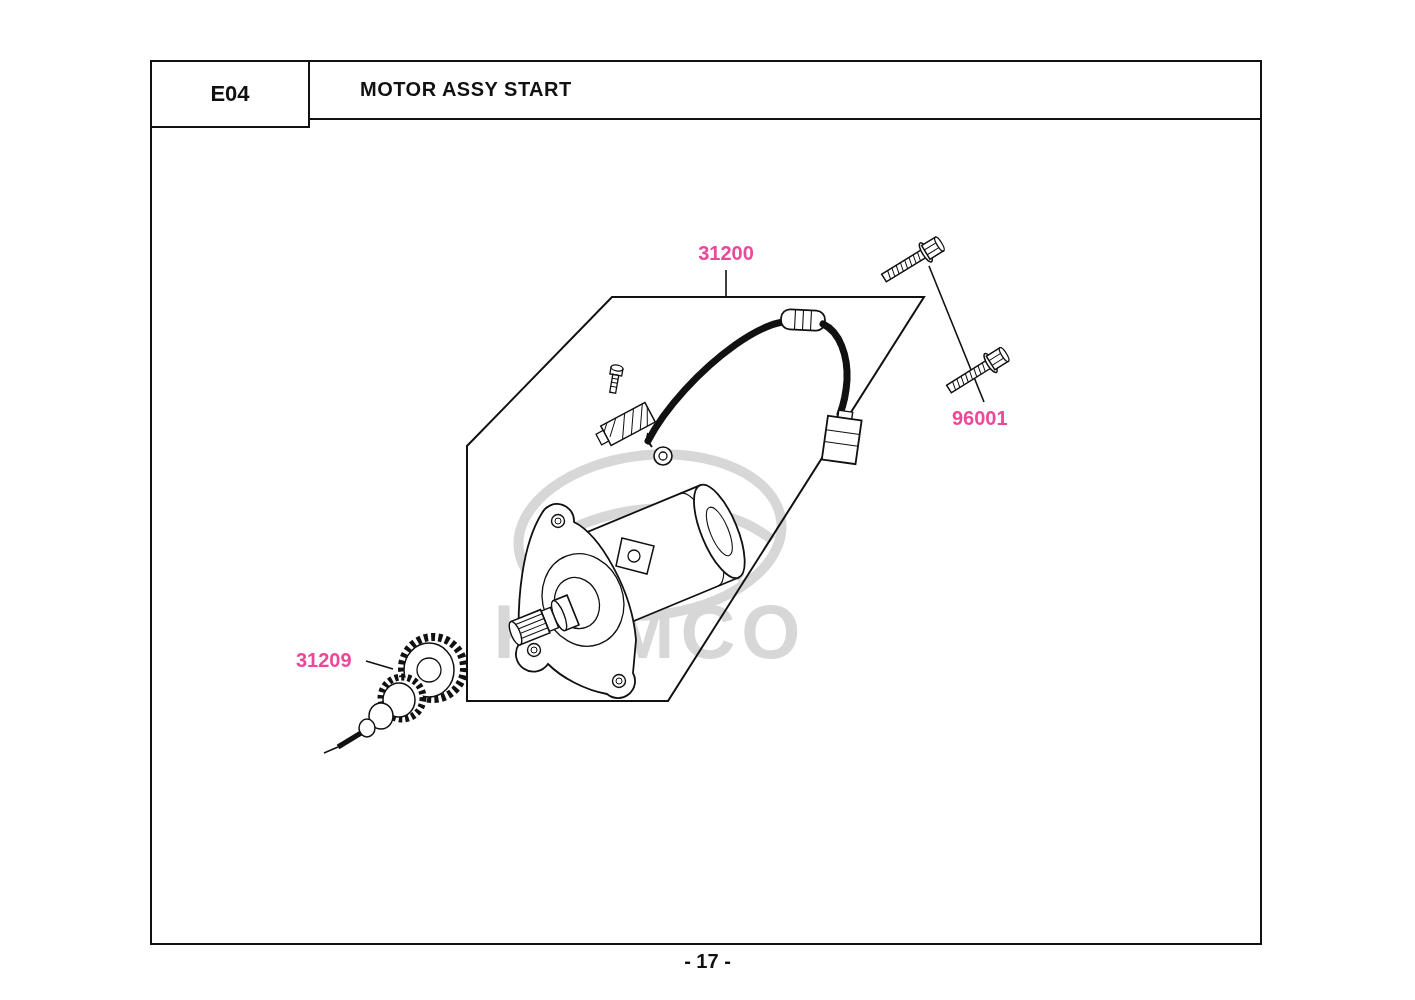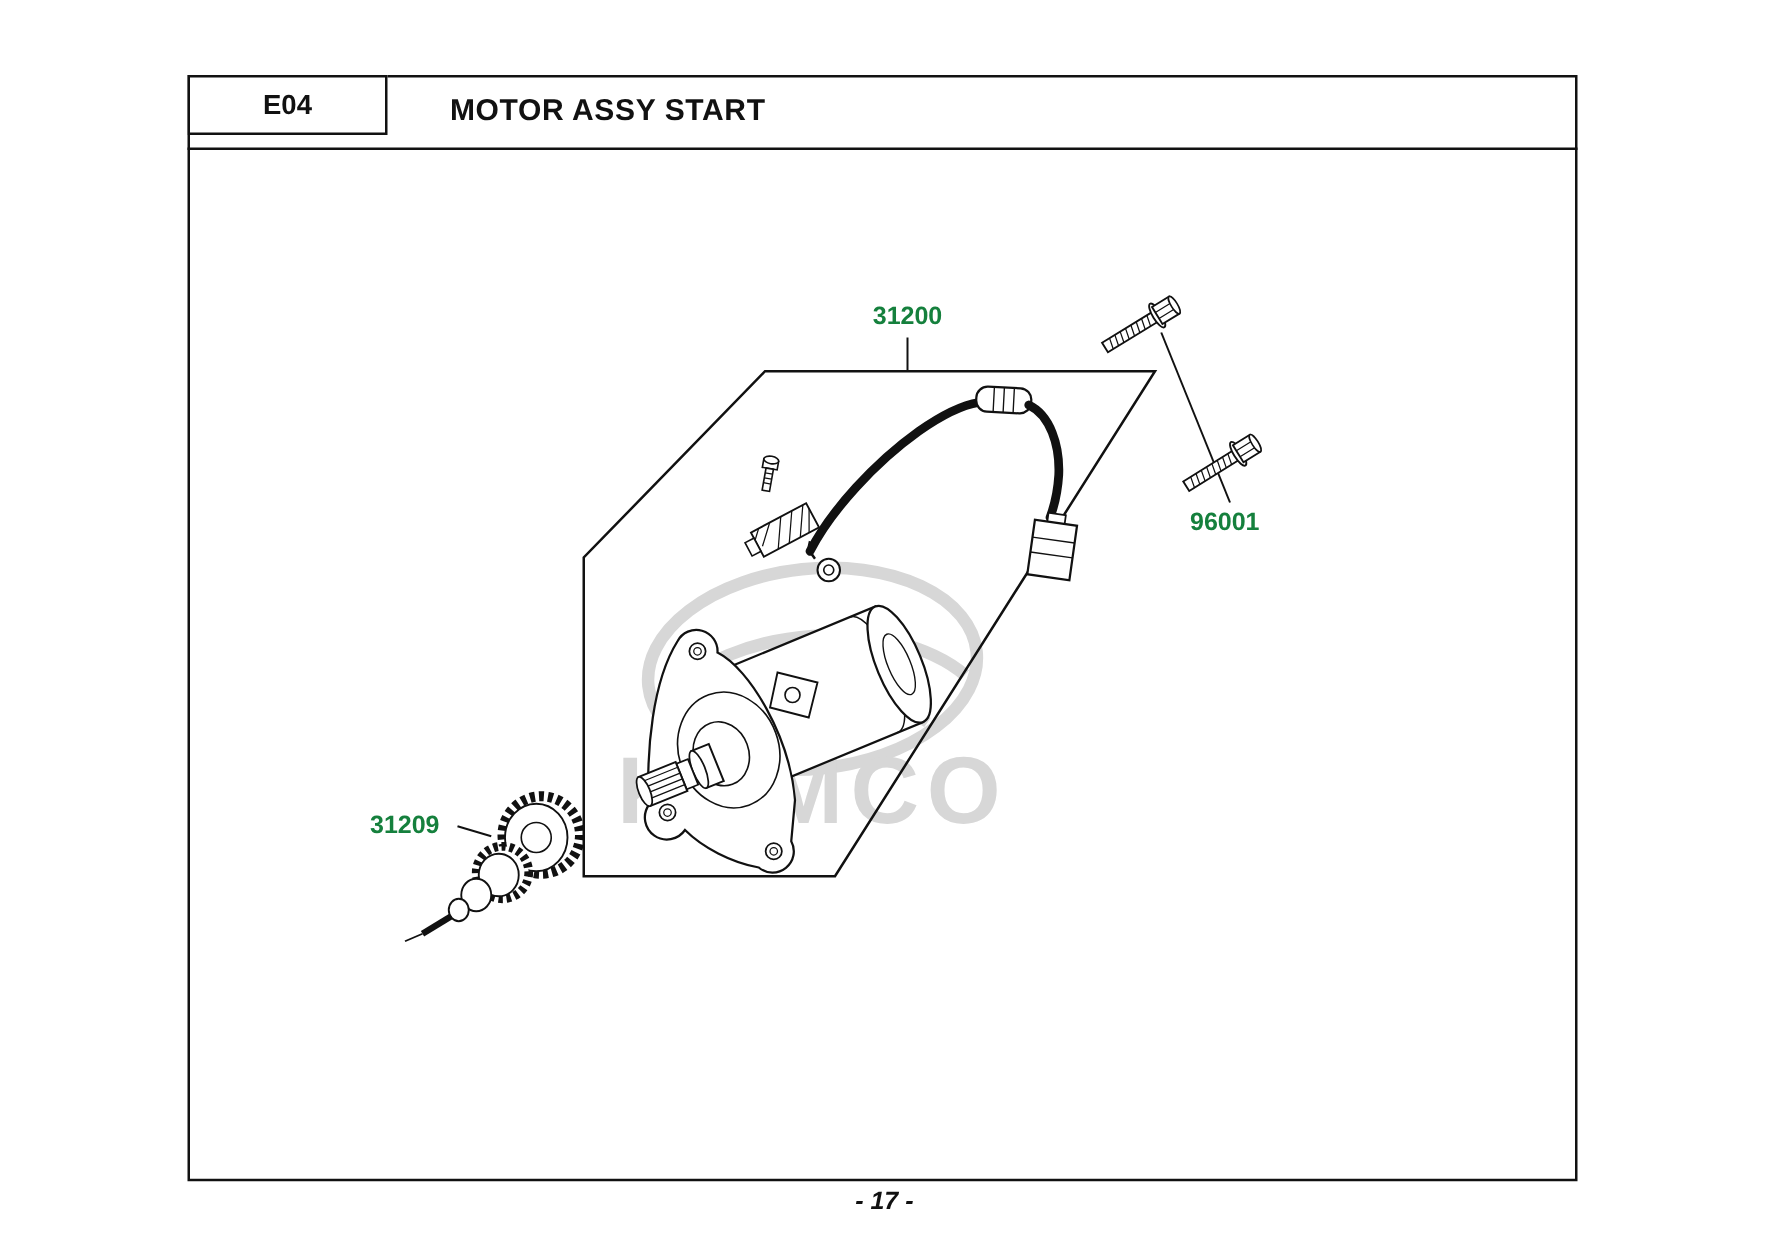--- a/index.html
+++ b/index.html
@@ -9,41 +9,41 @@
   }
   .frame{
     position:absolute;left:150px;top:60px;width:1112px;height:885px;
     border:2px solid #111;box-sizing:border-box;background:transparent;
   }
   .header-rule{
     position:absolute;left:150px;top:118px;width:1112px;height:0;
     border-top:2px solid #111;
   }
   .code-box{
-    position:absolute;left:150px;top:60px;width:160px;height:48px;
+    position:absolute;left:150px;top:60px;width:160px;height:68px;
     border:2px solid #111;box-sizing:border-box;
     display:flex;align-items:center;justify-content:center;
     font-size:22px;font-weight:700;background:#fff;
   }
   .title{
     position:absolute;left:360px;top:60px;height:58px;
     display:flex;align-items:center;
-    font-size:24px;font-weight:700;letter-spacing:0.5px;
+    font-size:20px;font-weight:700;letter-spacing:0.5px;
   }
   svg.diagram{position:absolute;left:0;top:0;}
   .part-label{
-    position:absolute;font-size:20px;font-weight:700;color:#15803d;
+    position:absolute;font-size:20px;font-weight:700;color:#ec4899;
     white-space:nowrap;
   }
   #label-31200{left:694px;top:242px;width:64px;text-align:center;}
   #label-96001{left:952px;top:407px;width:70px;text-align:left;}
   #label-31209{left:296px;top:649px;width:68px;text-align:left;}
   .page-num{
     position:absolute;left:0;top:950px;width:1415px;text-align:center;
-    font-size:20px;font-weight:700;font-style:italic;
+    font-size:20px;font-weight:700;
   }
 </style>
 </head>
 <body>
 
 <div>
 
   <div class="frame"></div>
   <div class="header-rule"></div>
   <div class="code-box">

